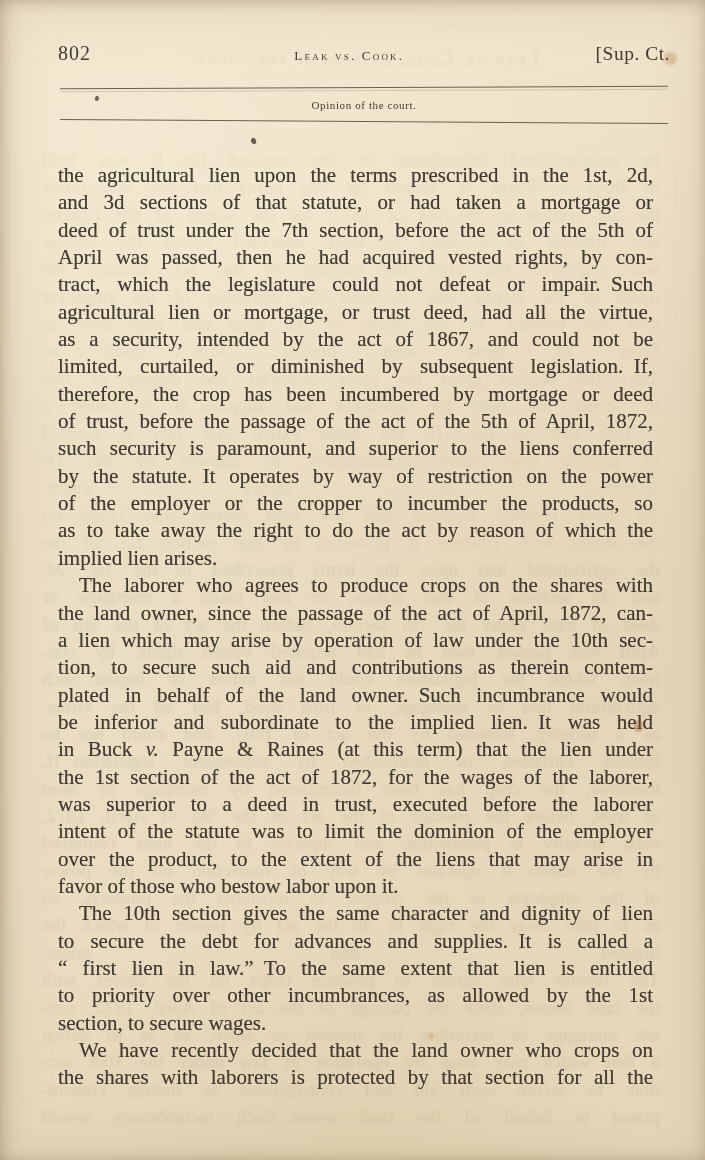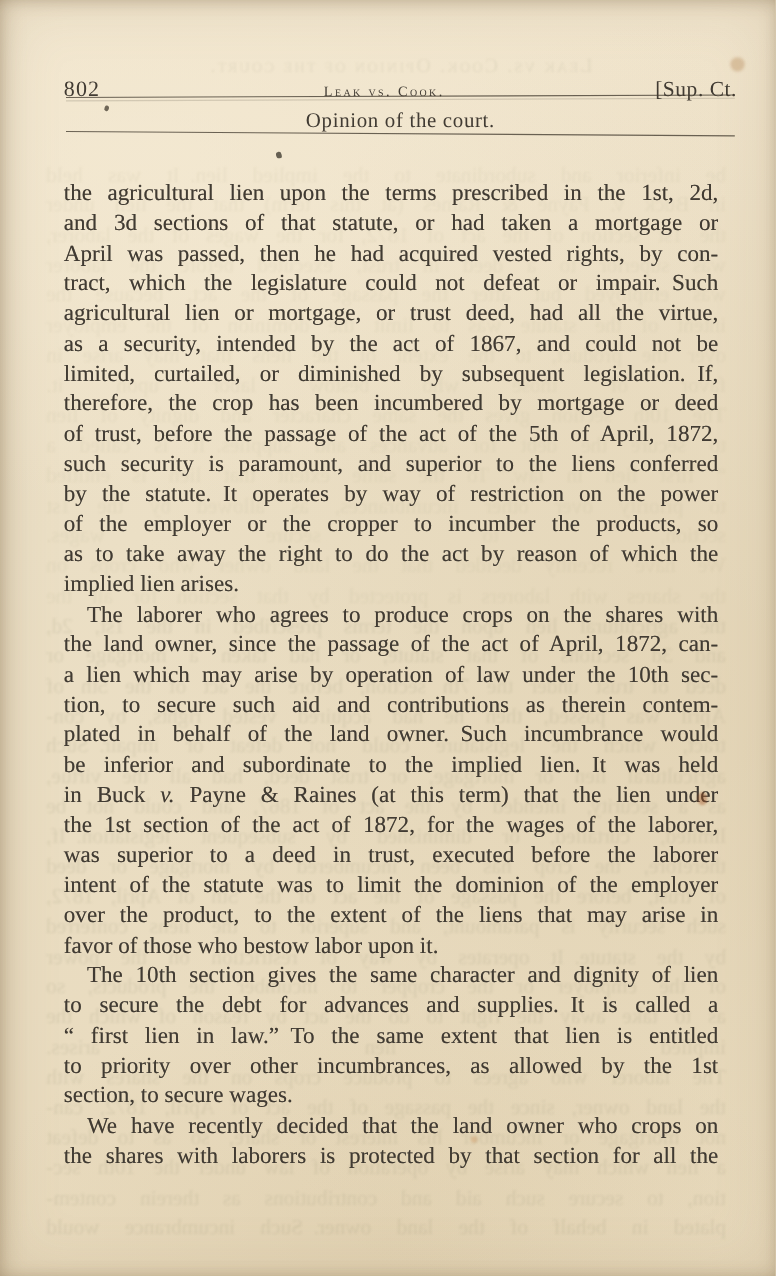--- a/index.html
+++ b/index.html
@@ -20,39 +20,39 @@
     box-shadow:
       inset 0 0 55px rgba(150,125,88,.20),
       inset 10px 0 22px -12px rgba(118,96,64,.50),
       inset -8px 0 18px -12px rgba(118,96,64,.32),
       inset 0 10px 20px -14px rgba(118,96,64,.38),
       inset 0 -8px 18px -14px rgba(118,96,64,.28);
   }
   
   .header{
     position:absolute;top:42px;left:58px;width:612px;height:26px;
-    display:flex;align-items:baseline;margin-top:28px;
+    display:flex;align-items:baseline;
   }
   .page-num{font-size:20px;letter-spacing:1px;}
   .running-title{
     flex:1;text-align:center;font-size:13px;
     font-variant-caps:small-caps;letter-spacing:2.2px;
     position:relative;left:6px;
   }
   .court-label{font-size:19.5px;letter-spacing:.5px;}
   .rule{
     position:absolute;left:60px;width:608px;height:1.4px;
     background:rgba(66,59,48,.78);
   }
   .rule-top{top:87px;transform:rotate(-0.22deg);}
   .rule-top::after{content:"";position:absolute;left:0;top:2.5px;width:100%;height:.8px;background:rgba(66,59,48,.18);}
   .rule-bottom{top:121px;transform:rotate(0.38deg);}
   .section-heading{
     position:absolute;top:99px;left:58px;width:612px;
-    text-align:center;font-size:19px;letter-spacing:.6px;
+    text-align:center;font-size:11px;letter-spacing:.6px;
   }
   
   .body-text{
     position:absolute;top:142px;left:58px;width:595px;
     font-size:21px;line-height:27.35px;
     text-shadow:0 0 .5px rgba(62,56,47,.55);
     margin-top:20px;
   }
   .para{margin:0;}
   .line{text-align:justify;text-align-last:justify;height:27.35px;overflow:visible;}
@@ -134,20 +134,21 @@
   </div>
 
   <div class="rule rule-top"></div>
   <div class="section-heading">Opinion of the court.</div>
   <div class="rule rule-bottom"></div>
 
   <main class="body-text" id="body-text">
       <div class="para">
         <div class="line">the agricultural lien upon the terms prescribed in the 1st, 2d,</div>
         <div class="line">and 3d sections of that statute, or had taken a mortgage or</div>
+        <div class="line">deed of trust under the 7th section, before the act of the 5th of</div>
         <div class="line">April was passed, then he had acquired vested rights, by con-</div>
         <div class="line">tract, which the legislature could not defeat or impair. Such</div>
         <div class="line">agricultural lien or mortgage, or trust deed, had all the virtue,</div>
         <div class="line">as a security, intended by the act of 1867, and could not be</div>
         <div class="line">limited, curtailed, or diminished by subsequent legislation. If,</div>
         <div class="line">therefore, the crop has been incumbered by mortgage or deed</div>
         <div class="line">of trust, before the passage of the act of the 5th of April, 1872,</div>
         <div class="line">such security is paramount, and superior to the liens conferred</div>
         <div class="line">by the statute. It operates by way of restriction on the power</div>
         <div class="line">of the employer or the cropper to incumber the products, so</div>

